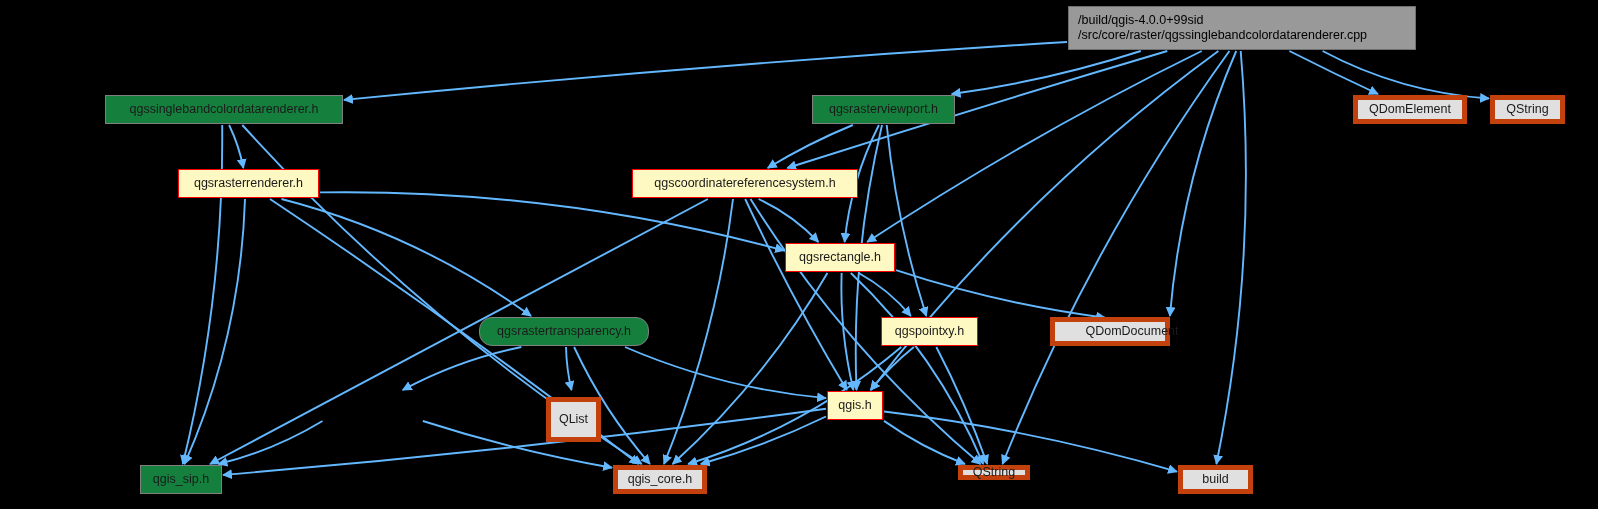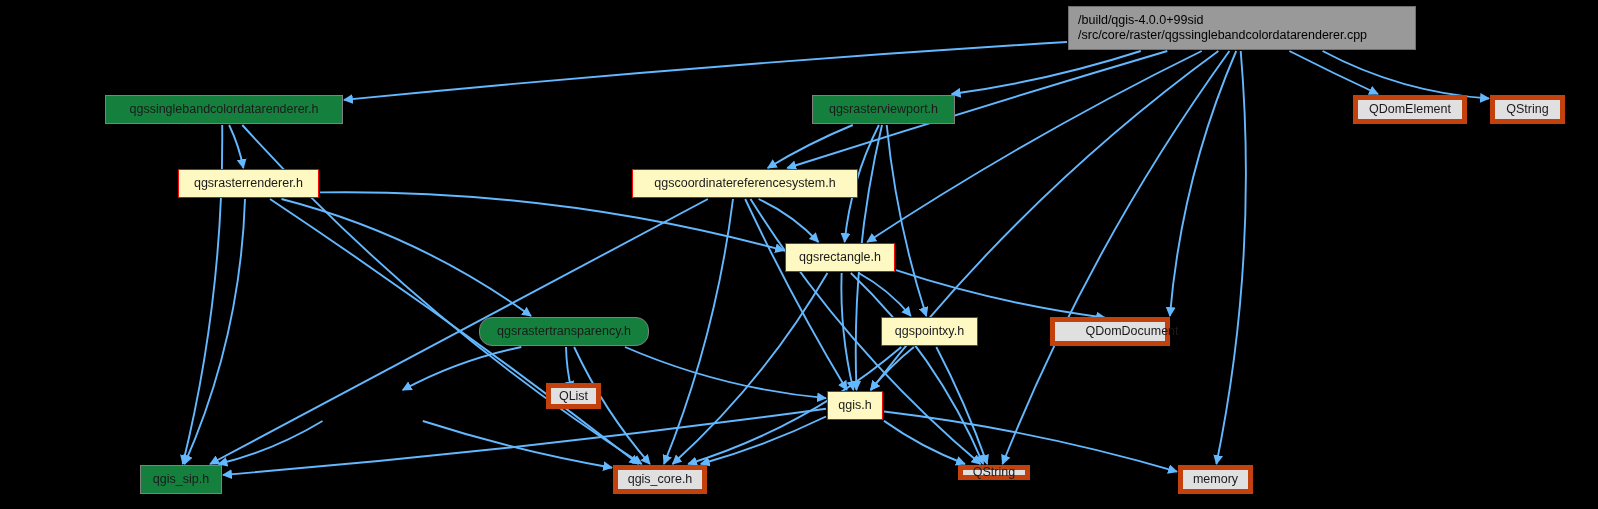--- a/index.html
+++ b/index.html
@@ -75,19 +75,19 @@
     <div class="node white" style="left: 105px; top: 95px; width: 238px; height: 29px;">qgssinglebandcolordatarenderer.h</div>
     <div class="node white" style="left: 812px; top: 95px; width: 143px; height: 29px;">qgsrasterviewport.h</div>
     <div class="node gray" style="left: 1353px; top: 95px; width: 114px; height: 29px;">QDomElement</div>
     <div class="node gray" style="left: 1490px; top: 95px; width: 75px; height: 29px;">QString</div>
     <div class="node red" style="left: 178px; top: 169px; width: 141px; height: 29px;">qgsrasterrenderer.h</div>
     <div class="node red" style="left: 632px; top: 169px; width: 226px; height: 29px;">qgscoordinatereferencesystem.h</div>
     <div class="node red" style="left: 785px; top: 243px; width: 110px; height: 29px; text-align: right;">qgsrectangle.h</div>
     <div class="node white" style="left: 479px; top: 317px; width: 170px; height: 29px; border-radius: 13px;">qgsrastertransparency.h</div>
     <div class="node red" style="left: 881px; top: 317px; width: 97px; height: 29px;">qgspointxy.h</div>
     <div class="node gray" style="left: 1050px; top: 317px; width: 120px; height: 29px; padding-left: 44px;">QDomDocument</div>
-    <div class="node gray" style="left: 546px; top: 383px; width: 55px; height: 26px;">QList</div>
+    <div class="node gray" style="left: 546px; top: 397px; width: 55px; height: 45px;">QList</div>
     <div class="node red" style="left: 827px; top: 391px; width: 56px; height: 29px;">qgis.h</div>
     <div class="node white" style="left: 140px; top: 465px; width: 82px; height: 29px;">qgis_sip.h</div>
     <div class="node gray" style="left: 613px; top: 465px; width: 94px; height: 29px;">qgis_core.h</div>
     <div class="node gray" style="left: 958px; top: 465px; width: 72px; height: 15px;">QString</div>
-    <div class="node gray" style="left: 1178px; top: 465px; width: 75px; height: 29px;">memory</div>
+    <div class="node gray" style="left: 1178px; top: 465px; width: 75px; height: 29px;">build</div>
   </div>
 
 </body></html>

